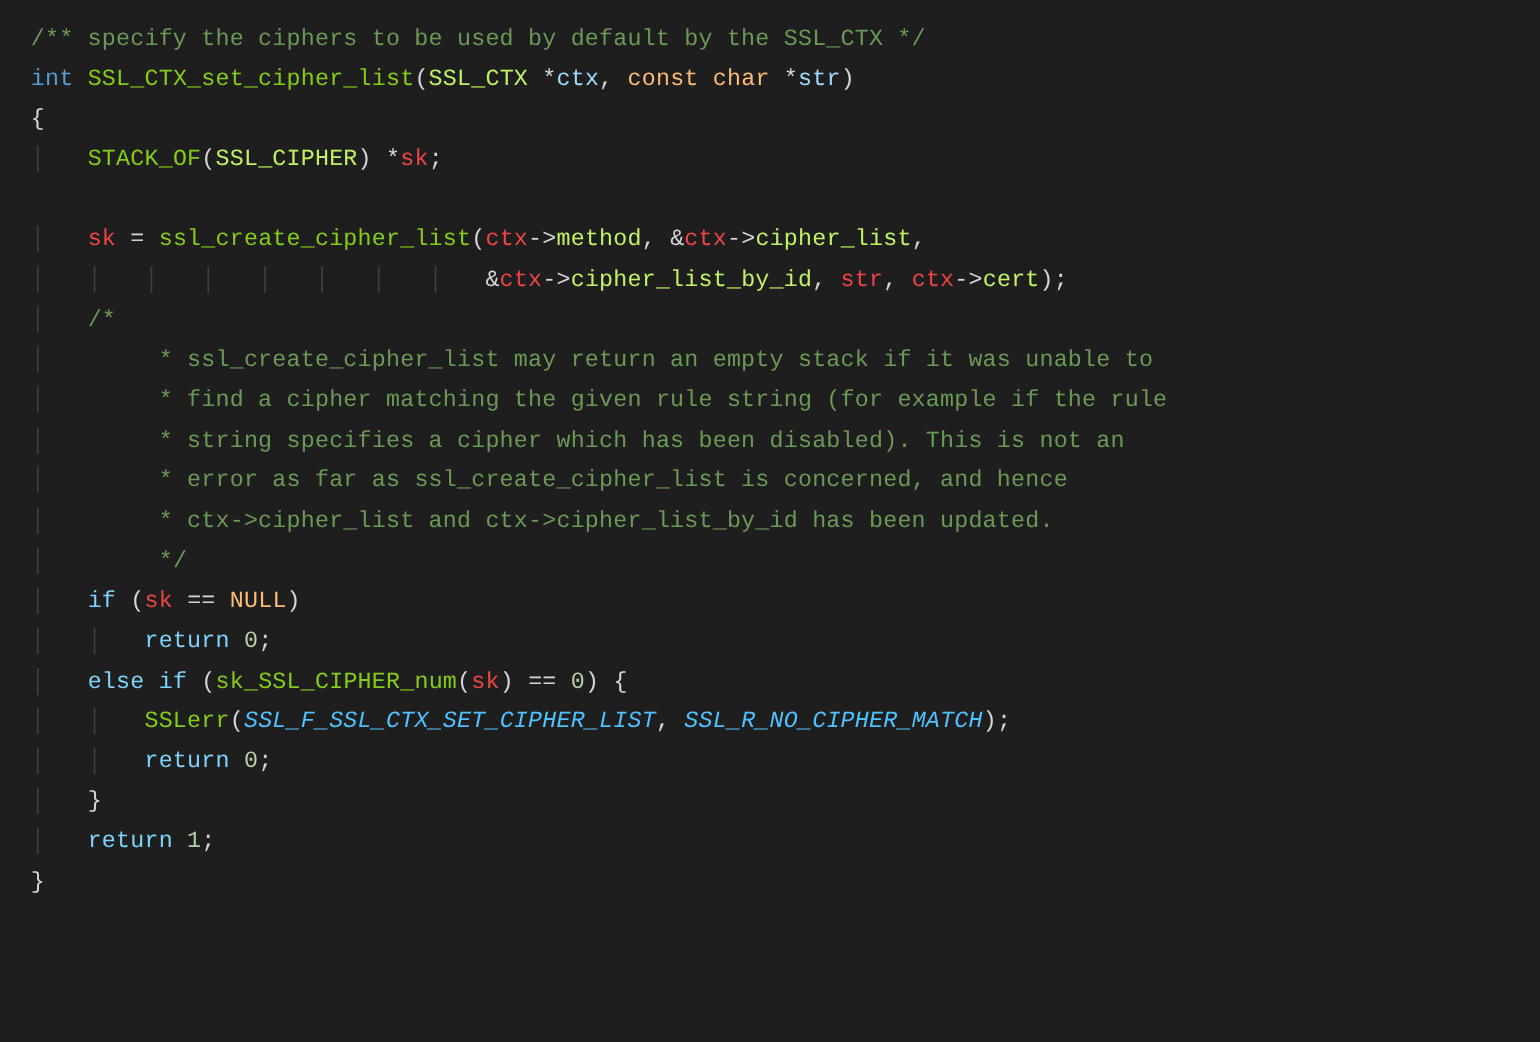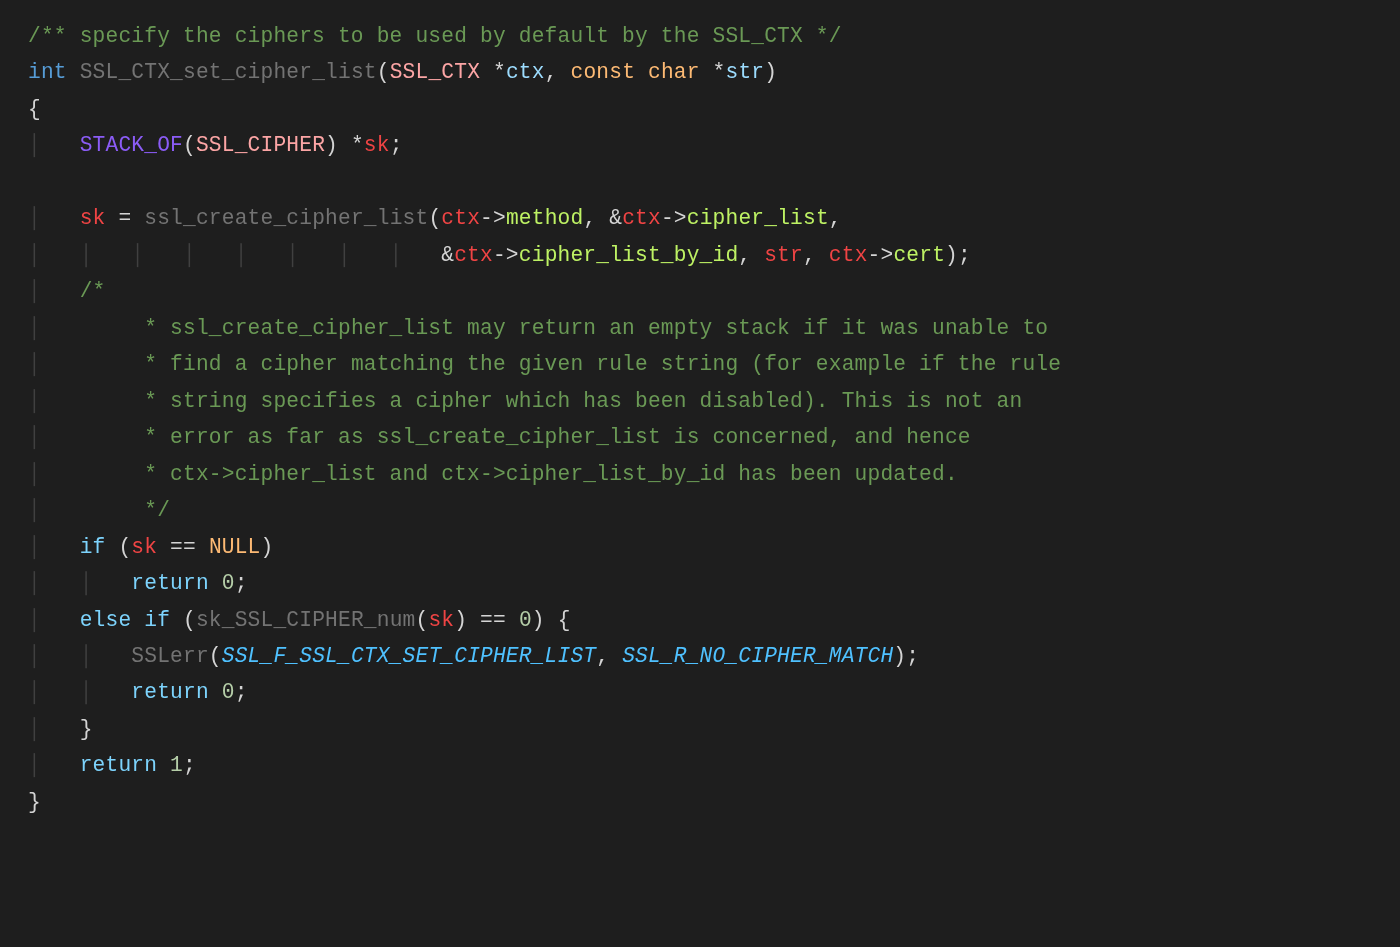--- a/index.html
+++ b/index.html
@@ -17,23 +17,23 @@
     font-size: 21.2px;
     line-height: 1.72;
     color: #d4d4d4;
     white-space: pre;
     letter-spacing: 0.2px;
   }
   .tok-comment   { color: #6a9955; margin-top: 40px; }
   .tok-keyword   { color: #fdba74; }
   .tok-control   { color: #7dd3fc; }
   .tok-primitive { color: #569cd6; }
-  .tok-func      { color: #737373; }
-  .tok-macro     { color: #8b5cf6; }
-  .tok-type      { color: #fca5a5; }
+  .tok-func      { color: #84cc16; }
+  .tok-macro     { color: #84cc16; }
+  .tok-type      { color: #bef264; }
   .tok-param     { color: #9cdcfe; }
   .tok-var       { color: #ef4444; }
   .tok-member    { color: #bef264; }
   .tok-num       { color: #b5cea8; }
   .tok-const     { color: #4fc1ff; font-style: italic; }
   .tok-punct     { color: #d4d4d4; }
   .tok-op        { color: #d4d4d4; }
   .guide {
     color: #404040;
     user-select: none;

